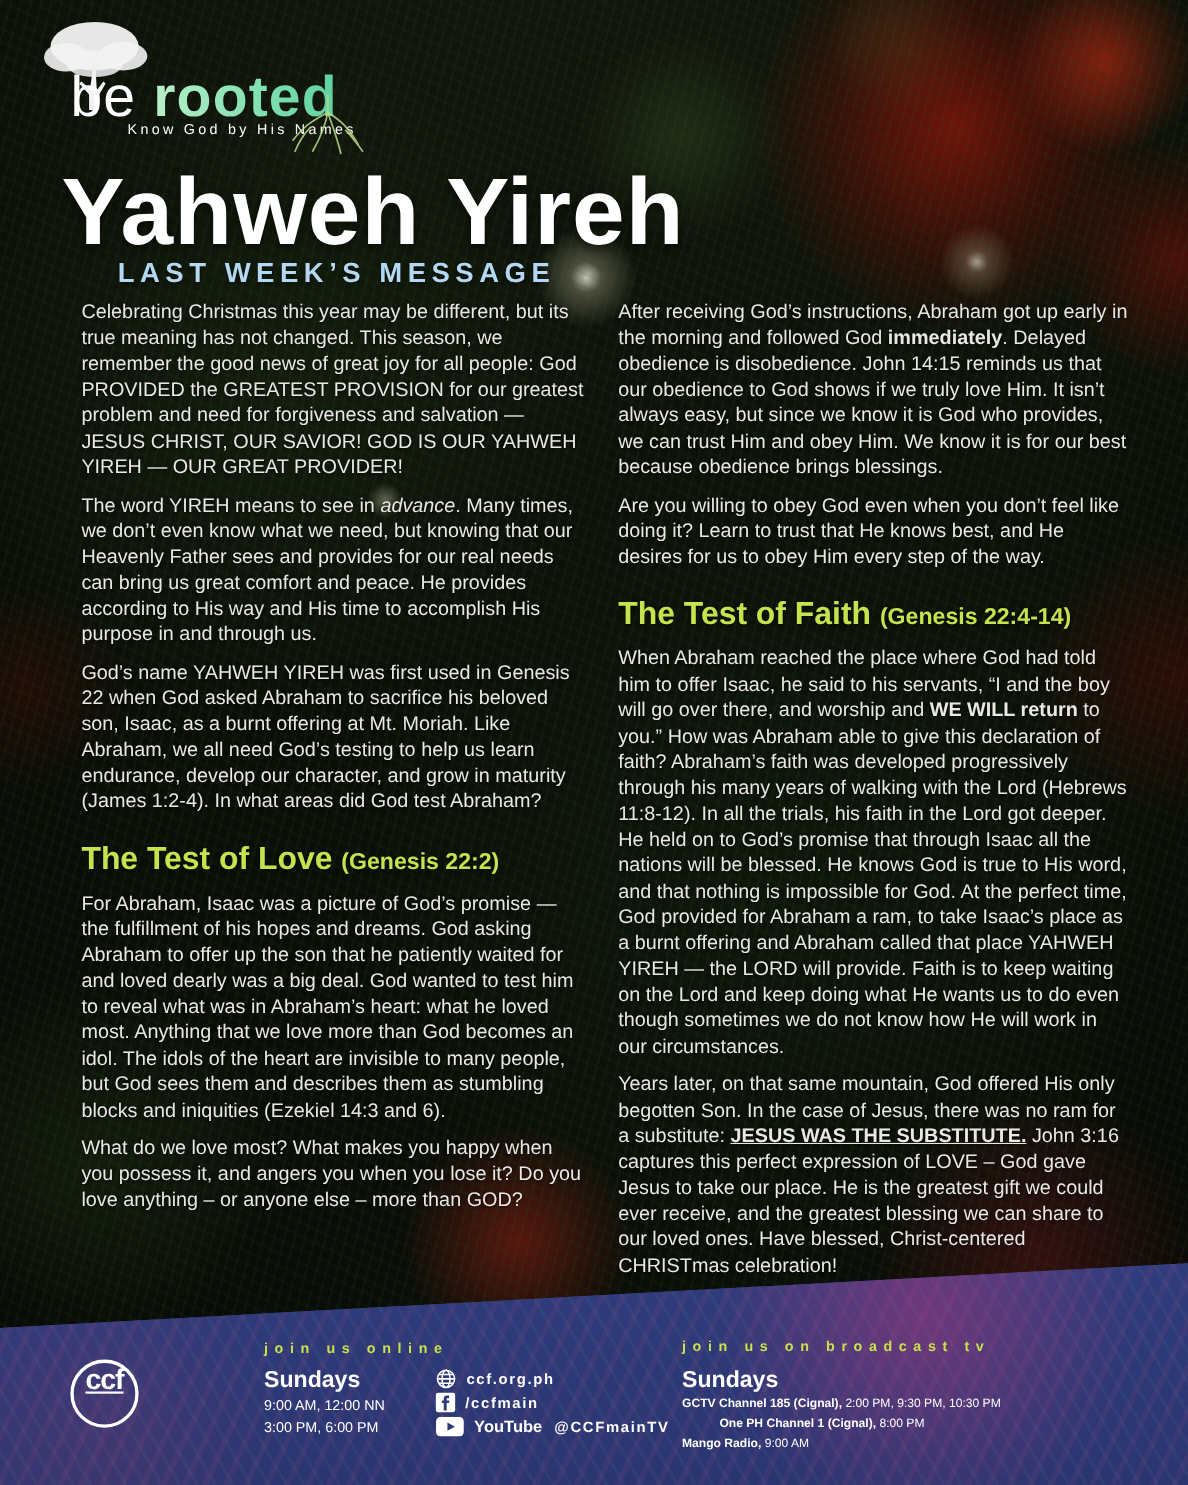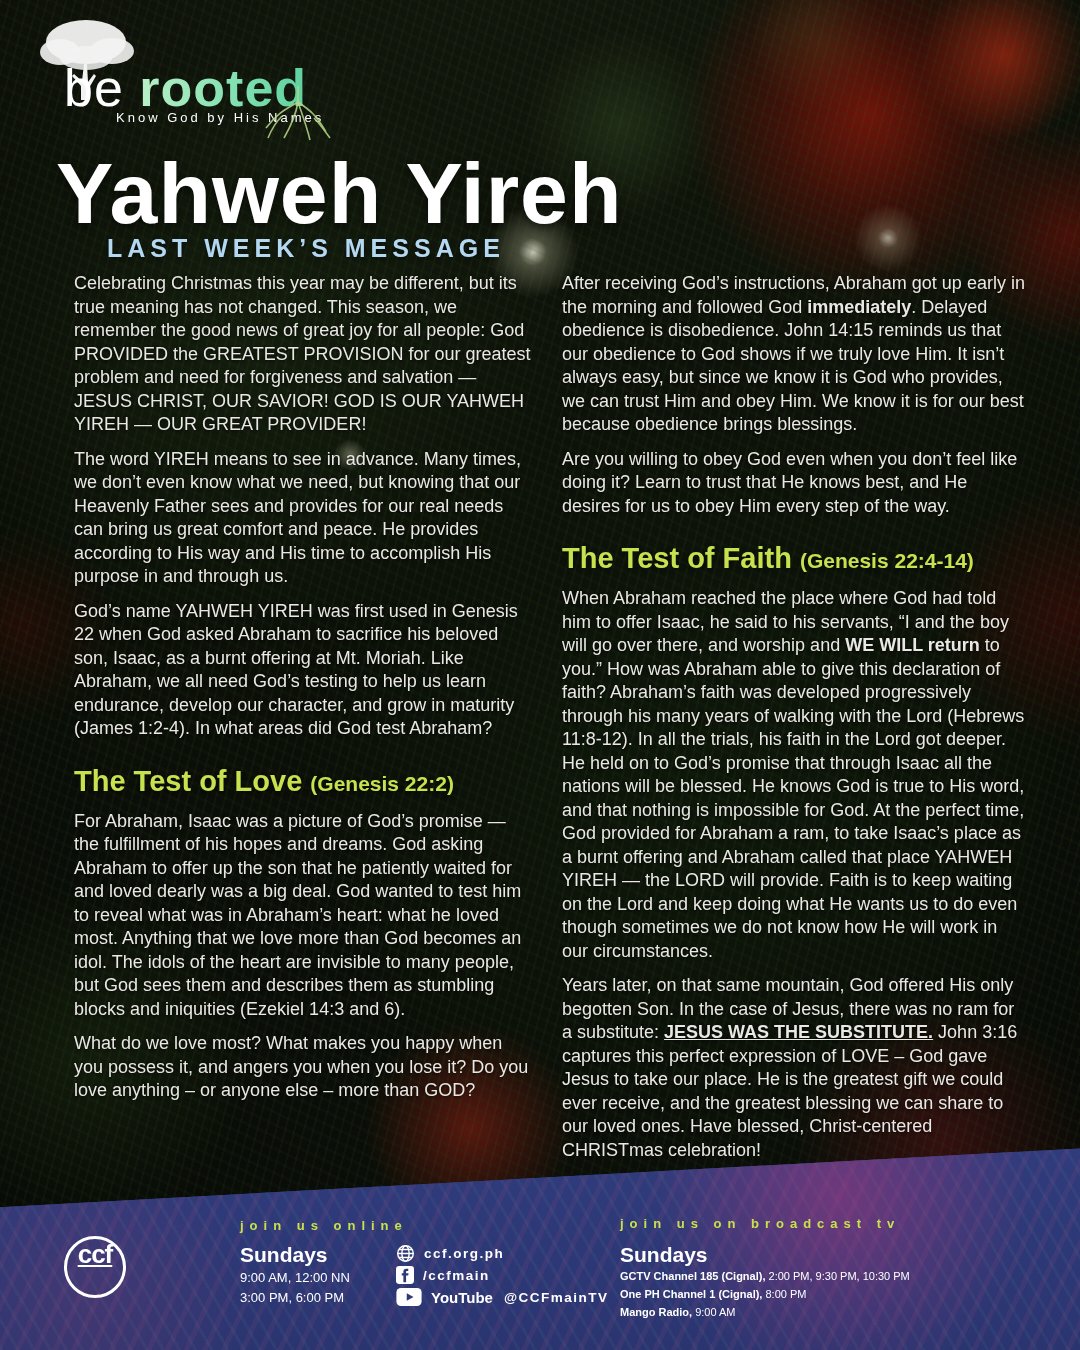--- a/index.html
+++ b/index.html
@@ -105,21 +105,21 @@
   <div class="tagline">Know God by His Names</div>
   <svg class="logo-roots" viewBox="0 0 92 62" fill="none" stroke="#b9d98a" stroke-width="1.6">
     <path d="M46 2 v16 M46 18 C36 24 26 28 14 44 M46 18 C56 25 64 30 74 48 M46 18 C44 30 40 40 32 54 M46 18 C50 30 54 40 58 56 M30 32 C24 38 20 44 16 54 M62 34 C68 40 72 46 78 54"></path>
   </svg>
 
   <div class="title">Yahweh Yireh</div>
   <div class="subtitle">LAST WEEK’S MESSAGE</div>
 
   <div class="col col-left">
     <p>Celebrating Christmas this year may be different, but its true meaning has not changed. This season, we remember the good news of great joy for all people: God PROVIDED the GREATEST PROVISION for our greatest problem and need for forgiveness and salvation — JESUS CHRIST, OUR SAVIOR! GOD IS OUR YAHWEH YIREH — OUR GREAT PROVIDER!</p>
-    <p><span>The word YIREH means to see in </span><span style="">advance</span><span>. Many times, we don’t even know what we need, but knowing that our Heavenly Father sees and provides for our real needs can bring us great comfort and peace. He provides according to His way and His time to accomplish His purpose in and through us.</span></p>
+    <p><span>The word YIREH means to see in </span><span style="font-style: italic;">advance</span><span>. Many times, we don’t even know what we need, but knowing that our Heavenly Father sees and provides for our real needs can bring us great comfort and peace. He provides according to His way and His time to accomplish His purpose in and through us.</span></p>
     <p>God’s name YAHWEH YIREH was first used in Genesis 22 when God asked Abraham to sacrifice his beloved son, Isaac, as a burnt offering at Mt. Moriah. Like Abraham, we all need God’s testing to help us learn endurance, develop our character, and grow in maturity (James 1:2-4). In what areas did God test Abraham?</p>
     <div class="sec-head">
       <span>The Test of Love</span>
       <span class="ref"> <span>(Genesis 22:2)</span></span>
     </div>
     <p>For Abraham, Isaac was a picture of God’s promise — the fulfillment of his hopes and dreams. God asking Abraham to offer up the son that he patiently waited for and loved dearly was a big deal. God wanted to test him to reveal what was in Abraham’s heart: what he loved most. Anything that we love more than God becomes an idol. The idols of the heart are invisible to many people, but God sees them and describes them as stumbling blocks and iniquities (Ezekiel 14:3 and 6).</p>
     <p>What do we love most? What makes you happy when you possess it, and angers you when you lose it? Do you love anything – or anyone else – more than GOD?</p>
   </div>
 
   <div class="col col-right">
@@ -163,16 +163,16 @@
         <rect x="0" y="0" width="28" height="20" rx="5" fill="#ffffff"></rect>
         <path d="M11.5 5.8 L19 10 L11.5 14.2 z" fill="#2e3a78"></path>
       </svg>
       <span class="yt-word">YouTube</span>
       <span>@CCFmainTV</span>
     </div>
 
     <div class="f-abs f-heading" style="left:620px; top:76px;">join us on broadcast tv</div>
     <div class="f-abs f-day" style="left:620px; top:103px;">Sundays</div>
     <div class="f-abs f-line" style="left:620px; top:127px;"><span style="font-weight: 700;">GCTV Channel 185 (Cignal),</span><span> 2:00 PM, 9:30 PM, 10:30 PM</span></div>
-    <div class="f-abs f-line" style="left:620px; top:145px;"><span style="font-weight: 700;">One PH Channel 1 (Cignal),</span><span> 8:00 PM</span></div>
+    <div class="f-abs f-line" style="left:620px; top:145px;"><span style="font-weight: 700; margin-left: 34px;">One PH Channel 1 (Cignal),</span><span> 8:00 PM</span></div>
     <div class="f-abs f-line" style="left:620px; top:163px;"><span style="font-weight: 700;">Mango Radio,</span><span> 9:00 AM</span></div>
   </div>
 </div>
 
 </body></html>

